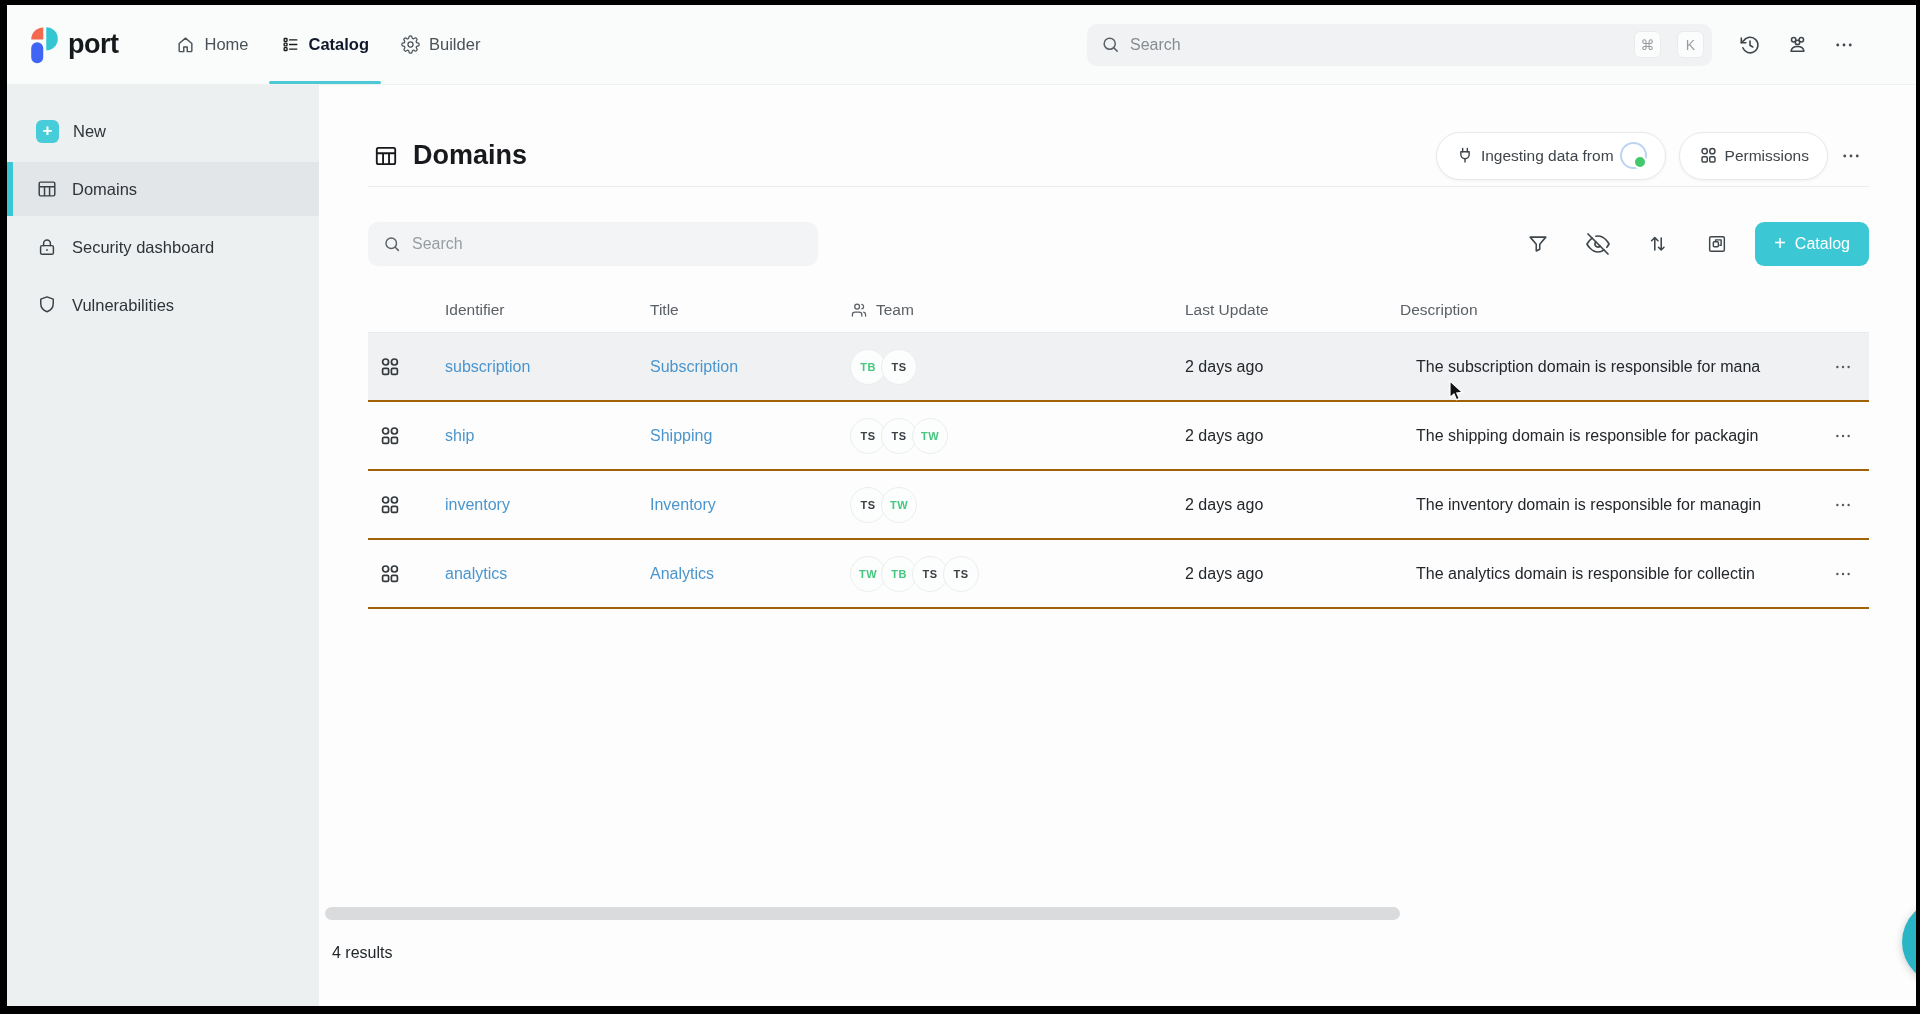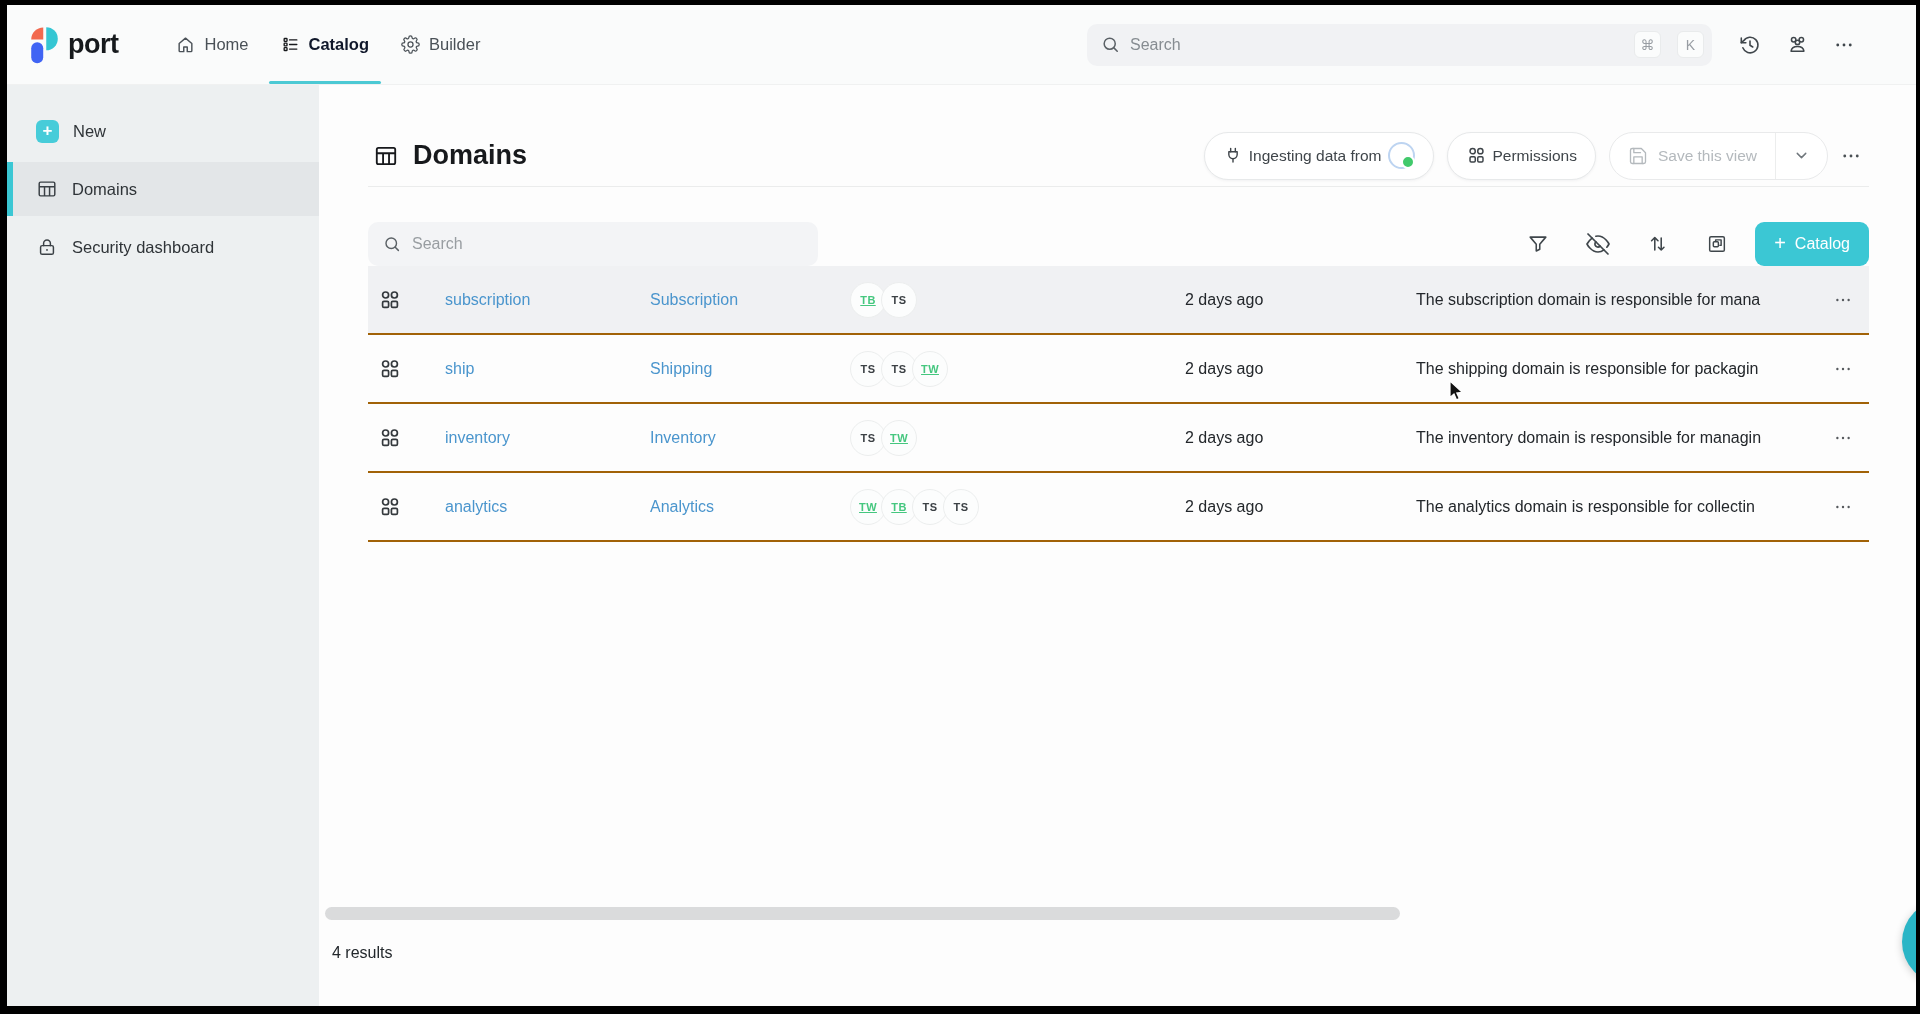--- a/index.html
+++ b/index.html
@@ -86,21 +86,21 @@
   .th-team { display:flex; align-items:center; gap:8px; }
   .trow { height:69px; flex:0 0 69px; border-bottom:2px solid #a16207; font-size:16px; color:#23272b; }
   .trow.hovered { background:#f0f1f3; }
   .cell-icon { padding-left:10px; display:flex; color:#34393d; }
   .link { color:#4a95cd; cursor:pointer; text-decoration:none; }
   .team { display:flex; }
   .avatar { width:36px; height:36px; border-radius:50%; background:#fcfdfd; border:1px solid #eceeee;
               display:flex; align-items:center; justify-content:center; font-size:11px; font-weight:700;
               letter-spacing:.4px; }
   .avatar + .avatar { margin-left:-5px; }
-  .avatar[data-color="green"] { color:#45c77f;text-decoration:underline; }
+  .avatar[data-color="green"] { color:#45c77f; }
   .avatar[data-color="dark"]  { color:#3c4145; }
   .cell-desc { white-space:nowrap; overflow:hidden;margin-left:16px; }
   .row-dots { color:#55595d; display:flex; justify-content:center; cursor:pointer; }
 
   .spacer { flex:1; }
   .hscroll { height:13px; flex:0 0 13px; margin-left:-43px; width:1075px; border-radius:7px;
               background:#dadbdc; cursor:pointer; }
   .results { margin:24px 0 0 -36px; font-size:16px; color:#23282c; }
 
   .chat-bubble { position:absolute; right:-70px; bottom:22px; width:84px; height:84px;
@@ -214,20 +214,28 @@
       <div class="side-item">
         <span>
           <svg width="22" height="22" viewBox="0 0 24 24" fill="none" stroke="currentColor" stroke-width="1.6" stroke-linecap="round" stroke-linejoin="round">
               <rect x="5" y="10.5" width="14" height="9.5" rx="1.8"></rect>
               <path d="M8.3 10.5V8a3.7 3.7 0 0 1 7.4 0v2.5"></path>
               <circle cx="12" cy="15.2" r="1" fill="currentColor" stroke="none"></circle>
             </svg>
         </span>
         <span>Security dashboard</span>
       </div>
+      <div class="side-item">
+        <span>
+          <svg width="22" height="22" viewBox="0 0 24 24" fill="none" stroke="currentColor" stroke-width="1.6" stroke-linecap="round" stroke-linejoin="round">
+              <path d="M12 3.2 18.8 5.6v4.8c0 4.3-2.9 7.6-6.8 9-3.9-1.4-6.8-4.7-6.8-9V5.6z"></path>
+            </svg>
+        </span>
+        <span>Vulnerabilities</span>
+      </div>
     </aside>
 
     <main class="main">
 
       <div class="page-header">
         <div class="page-title">
           <span>
             <svg width="26" height="26" viewBox="0 0 24 24" fill="none" stroke="#17191c" stroke-width="1.7" stroke-linejoin="round">
                 <rect x="3.5" y="4.5" width="17" height="15" rx="1.5"></rect>
                 <path d="M3.5 9.5h17M9.3 9.5v10M14.8 9.5v10"></path>
@@ -251,38 +259,20 @@
             <span>
               <svg width="21" height="21" viewBox="0 0 24 24" fill="none" stroke="#3f454a" stroke-width="1.7">
                   <circle cx="7.6" cy="7" r="3"></circle>
                   <circle cx="16.4" cy="7" r="3"></circle>
                   <rect x="4.6" y="13.4" width="6" height="6" rx="1.4"></rect>
                   <rect x="13.4" y="13.4" width="6" height="6" rx="1.4"></rect>
                 </svg>
             </span>
             <span>Permissions</span>
           </div>
-          <div class="split-pill">
-            <div class="split-left">
-              <span>
-                <svg width="20" height="20" viewBox="0 0 24 24" fill="none" stroke="#b4b9bd" stroke-width="1.6" stroke-linecap="round" stroke-linejoin="round">
-                    <path d="M19 21H5a2 2 0 0 1-2-2V5a2 2 0 0 1 2-2h11l5 5v11a2 2 0 0 1-2 2z"></path>
-                    <path d="M17 21v-8H7v8M7 3v5h8"></path>
-                  </svg>
-              </span>
-              <span>Save this view</span>
-            </div>
-            <div class="split-right">
-              <span>
-                <svg width="17" height="17" viewBox="0 0 24 24" fill="none" stroke="currentColor" stroke-width="2" stroke-linecap="round" stroke-linejoin="round">
-                    <path d="m6 9 6 6 6-6"></path>
-                  </svg>
-              </span>
-            </div>
-          </div>
           <span class="dots">
             <svg width="20" height="20" viewBox="0 0 24 24" fill="currentColor">
                 <circle cx="4.5" cy="12" r="1.7"></circle>
                 <circle cx="12" cy="12" r="1.7"></circle>
                 <circle cx="19.5" cy="12" r="1.7"></circle>
               </svg>
           </span>
         </div>
       </div>
 
@@ -321,20 +311,38 @@
                 <path d="M10.5 9.5v-2h6v6h-2"></path>
               </svg>
           </span>
         </div>
         <button class="btn-add">
           <span class="plus">+</span>
           <span>Catalog</span>
         </button>
       </div>
 
+      <div class="grid thead">
+        <span></span>
+        <span>Identifier</span>
+        <span>Title</span>
+        <span class="th-team">
+          <span>
+            <svg width="18" height="18" viewBox="0 0 24 24" fill="none" stroke="#5a6065" stroke-width="1.7" stroke-linecap="round" stroke-linejoin="round">
+                <circle cx="9.5" cy="7.5" r="3.2"></circle>
+                <path d="M3.2 20v-1.7a3.5 3.5 0 0 1 3.5-3.5h5.6a3.5 3.5 0 0 1 3.5 3.5V20"></path>
+                <path d="M15.7 4.4a3.2 3.2 0 0 1 0 6.2M20.8 20v-1.7a3.5 3.5 0 0 0-2.6-3.4"></path>
+              </svg>
+          </span>
+          <span>Team</span>
+        </span>
+        <span>Last Update</span>
+        <span>Description</span>
+        <span></span>
+      </div>
 
       <div class="grid trow hovered">
         <span class="cell-icon">
           <svg width="24" height="24" viewBox="0 0 24 24" fill="none" stroke="currentColor" stroke-width="1.7">
               <circle cx="7.6" cy="7" r="3"></circle>
               <circle cx="16.4" cy="7" r="3"></circle>
               <rect x="4.6" y="13.4" width="6" height="6" rx="1.4"></rect>
               <rect x="13.4" y="13.4" width="6" height="6" rx="1.4"></rect>
             </svg>
         </span>

